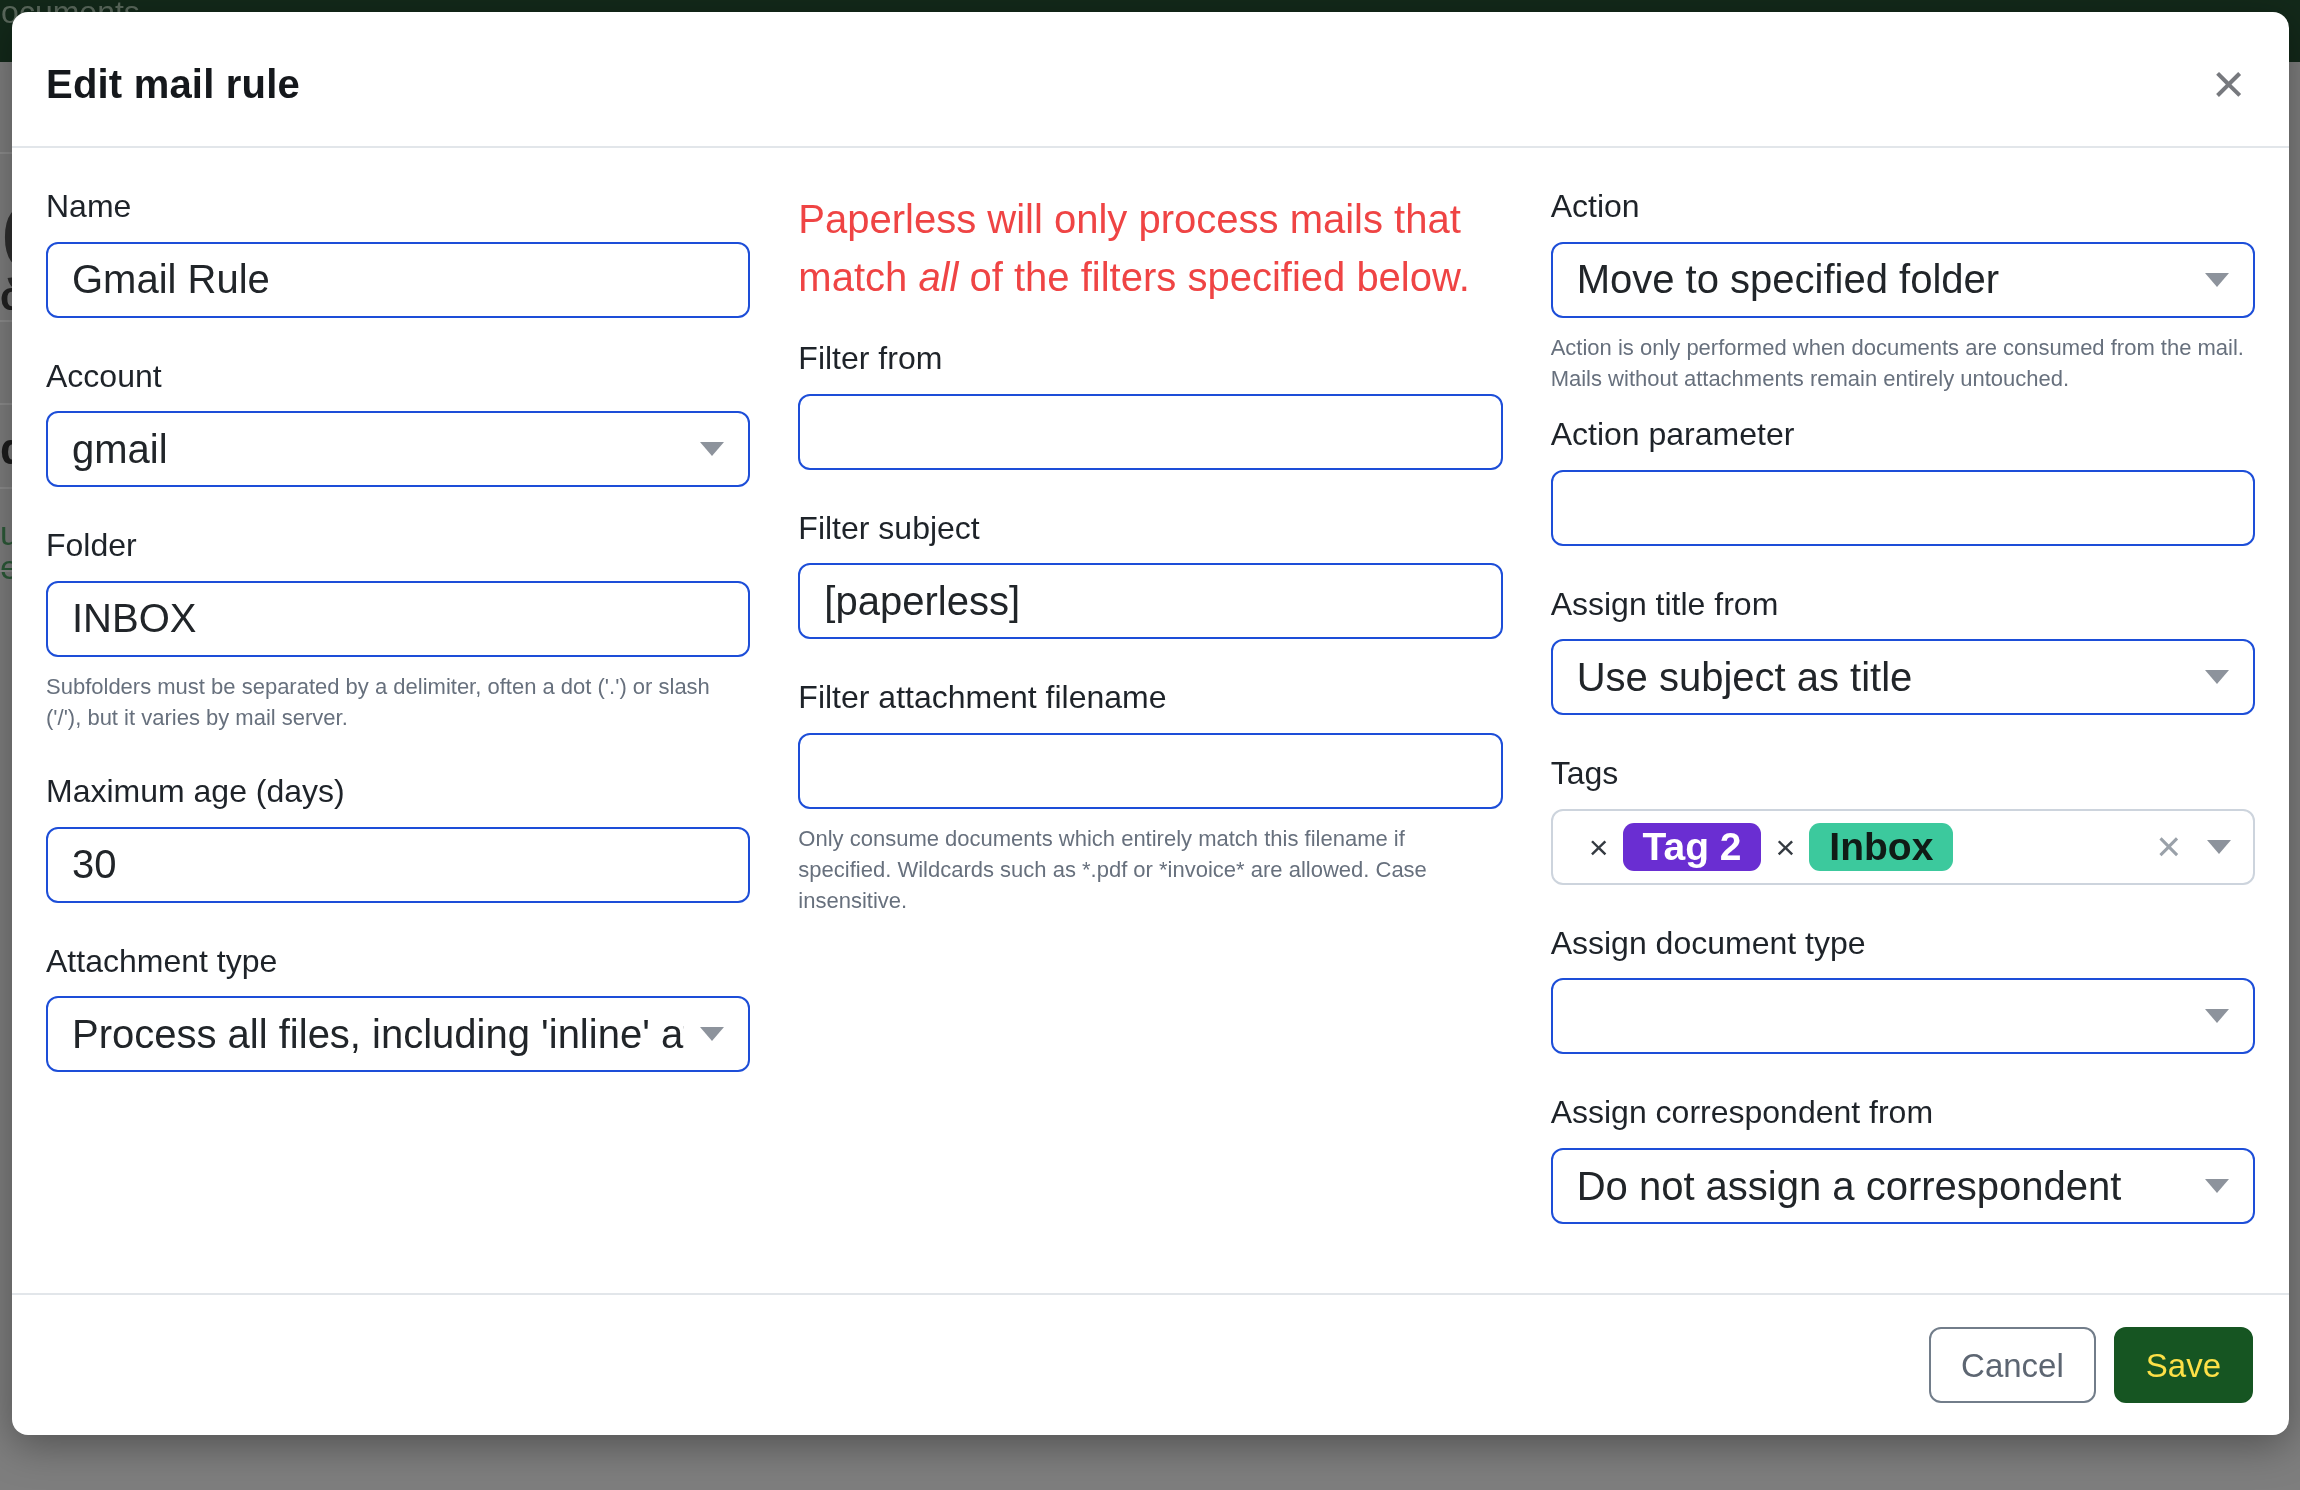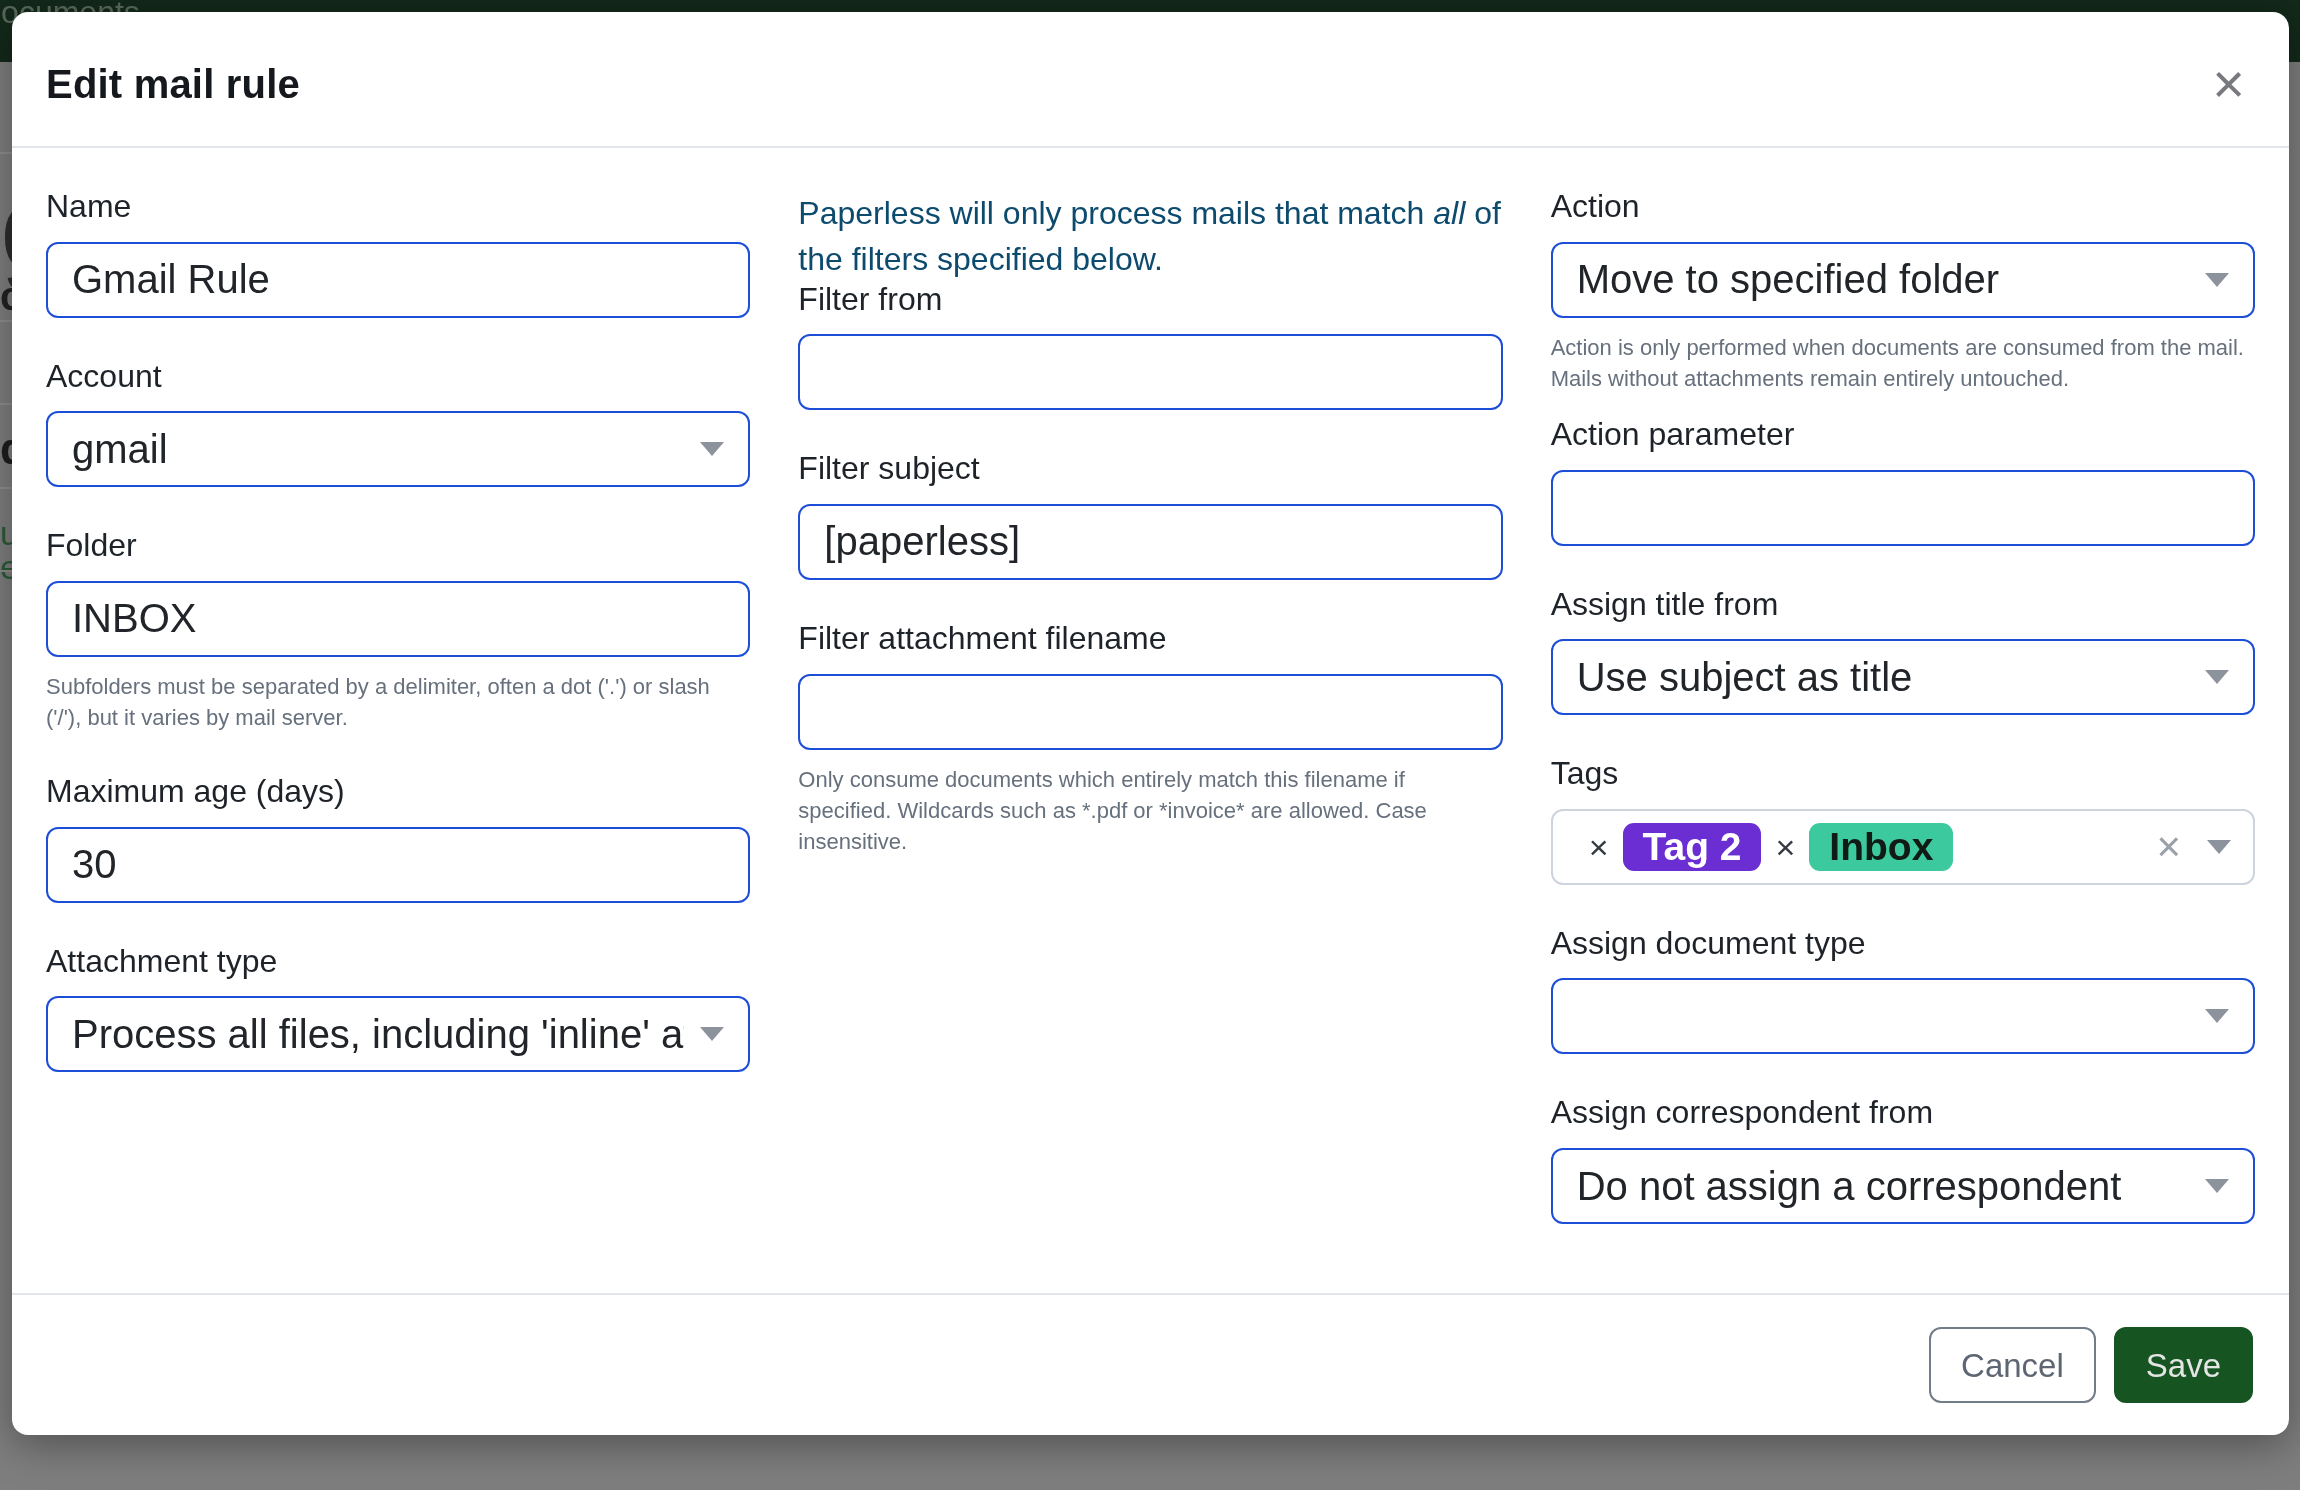--- a/index.html
+++ b/index.html
@@ -51,21 +51,21 @@
   .modal-body {
     flex:1 1 auto;
     display:flex; gap:48px;
     padding:42px 34px 0 34px;
     overflow:hidden;
   }
   .col { flex:1 1 0; min-width:0; }
 
   .group { margin-bottom:42px; }
   .field-label { display:block; font-size:32px; color:#1e2329; margin-bottom:18px; line-height:1.05; }
-  .intro { font-size:32px; color:#0c4a6e; line-height:1.45; }
+  .intro { font-size:40px; color:#ef4444; line-height:1.45; margin-bottom:36px; }
   .intro .it { font-style:italic; }
 
   .text-input, .select {
     width:100%; height:76px;
     border:2px solid #1d4ed8; border-radius:12px;
     background:#fff;
     font-family:inherit; font-size:40px; color:#212529;
     padding:0 24px;
   }
   .text-input { outline:none; }
@@ -103,21 +103,21 @@
     flex:0 0 142px;
     border-top:2px solid #e2e6ea;
     display:flex; align-items:center; justify-content:flex-end; gap:18px;
     padding:0 36px;
   }
   .btn {
     height:76px; border-radius:12px; font-family:inherit;
     font-size:33px; padding:0 30px; cursor:pointer; line-height:1;
   }
   .btn-cancel { background:#fff; border:2px solid #727d8a; color:#5d6672; }
-  .btn-save   { background:#165522; border:2px solid #165522; color:#e5e5e5; }
+  .btn-save   { background:#165522; border:2px solid #165522; color:#fde047; }
 </style>
 </head>
 <body>
 
 <div class="topbar">
   <div class="topbar-text">Documents</div>
 </div>
 <div class="edge-letters">
   <span class="el-g">g</span>
   <span class="el-c">c</span>

